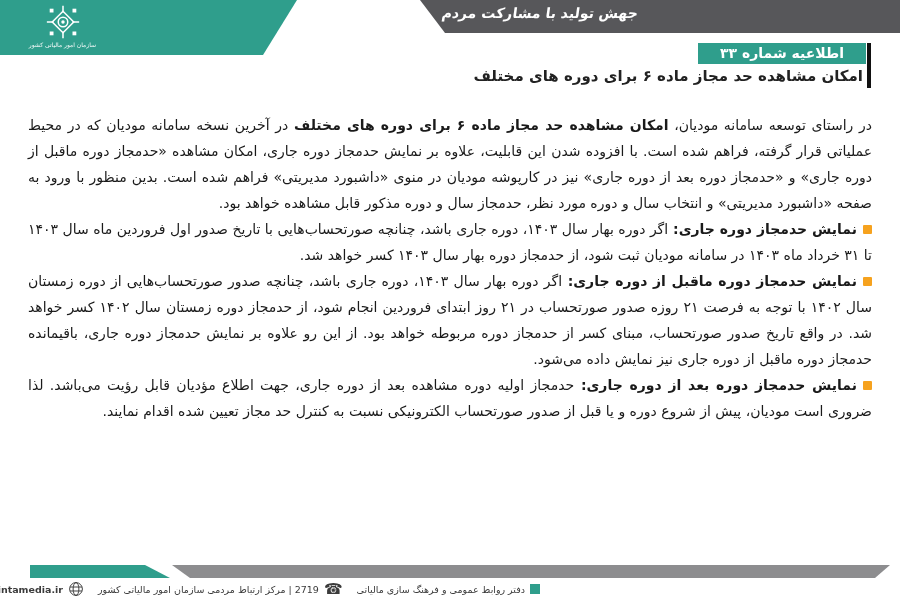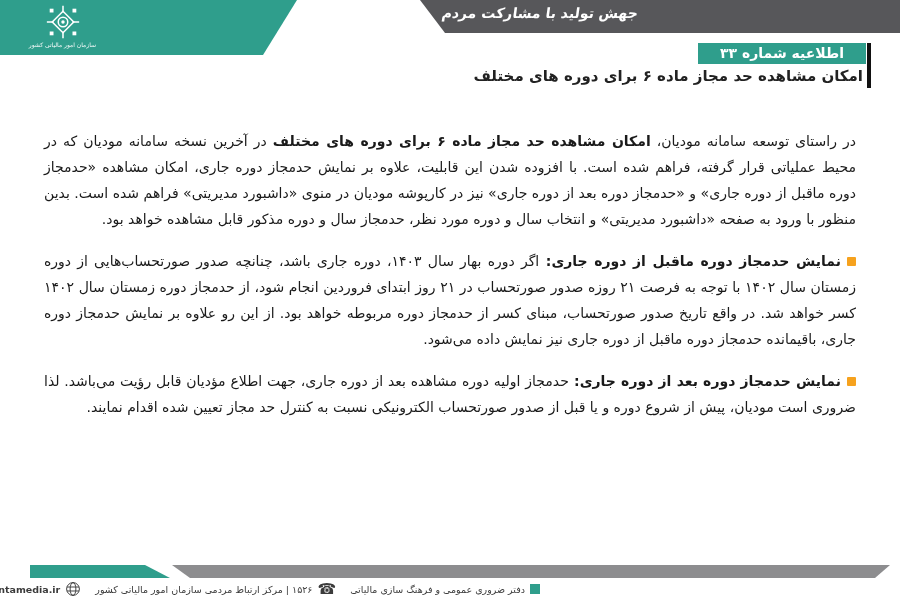--- a/index.html
+++ b/index.html
@@ -42,21 +42,21 @@
     position:absolute;right:37px;top:64px;left:100px;height:24px;
     direction:rtl;text-align:right;color:#222222;
     font-size:15px;font-weight:bold;line-height:24px;
   }
   
   .body-text{
     position:absolute;top:112px;left:28px;right:28px;
     direction:rtl;text-align:justify;color:var(--ink);
     font-size:14px;line-height:26px;
   }
-  .para{margin:16px;}
+  .para{margin:0;}
   .b{font-weight:bold;}
   .sq{
     display:inline-block;width:9px;height:9px;background:var(--orange);
     margin-left:6px;border-radius:1px;
   }
   
   .fband-teal{
     position:absolute;left:30px;top:565px;width:140px;height:13px;
     background:var(--teal);clip-path:polygon(0 0,115px 0,100% 100%,0 100%);
   }
@@ -100,34 +100,35 @@
   </div>
   <div class="band-dark"></div>
   <div class="slogan">جهش تولید با مشارکت مردم</div>
 
   <div class="title-rule"></div>
   <div class="title-badge">اطلاعیه شماره ۳۳</div>
   <div class="subtitle">امکان مشاهده حد مجاز ماده ۶ برای دوره های مختلف</div>
 
   <div class="body-text">
       <p class="para"><span>در راستای توسعه سامانه مودیان، </span><span class="b">امکان مشاهده حد مجاز ماده ۶ برای دوره های مختلف</span><span> در آخرین نسخه سامانه مودیان که در محیط عملیاتی قرار گرفته، فراهم شده است. با افزوده شدن این قابلیت، علاوه بر نمایش حدمجاز دوره جاری، امکان مشاهده «حدمجاز دوره ماقبل از دوره جاری» و «حدمجاز دوره بعد از دوره جاری» نیز در کارپوشه مودیان در منوی «داشبورد مدیریتی» فراهم شده است. بدین منظور با ورود به صفحه «داشبورد مدیریتی» و انتخاب سال و دوره مورد نظر، حدمجاز سال و دوره مذکور قابل مشاهده خواهد بود.</span></p>
+      <p class="para"><span class="sq"></span><span class="b">نمایش حدمجاز دوره جاری: </span><span>اگر دوره بهار سال ۱۴۰۳، دوره جاری باشد، چنانچه صورتحساب‌هایی با تاریخ صدور اول فروردین ماه سال ۱۴۰۳ تا ۳۱ خرداد ماه ۱۴۰۳ در سامانه مودیان ثبت شود، از حدمجاز دوره بهار سال ۱۴۰۳ کسر خواهد شد.</span></p>
       <p class="para"><span class="sq"></span><span class="b">نمایش حدمجاز دوره ماقبل از دوره جاری: </span><span>اگر دوره بهار سال ۱۴۰۳، دوره جاری باشد، چنانچه صدور صورتحساب‌هایی از دوره زمستان سال ۱۴۰۲ با توجه به فرصت ۲۱ روزه صدور صورتحساب در ۲۱ روز ابتدای فروردین انجام شود، از حدمجاز دوره زمستان سال ۱۴۰۲ کسر خواهد شد. در واقع تاریخ صدور صورتحساب، مبنای کسر از حدمجاز دوره مربوطه خواهد بود. از این رو علاوه بر نمایش حدمجاز دوره جاری، باقیمانده حدمجاز دوره ماقبل از دوره جاری نیز نمایش داده می‌شود.</span></p>
       <p class="para"><span class="sq"></span><span class="b">نمایش حدمجاز دوره بعد از دوره جاری: </span><span>حدمجاز اولیه دوره مشاهده بعد از دوره جاری، جهت اطلاع مؤدیان قابل رؤیت می‌باشد. لذا ضروری است مودیان، پیش از شروع دوره و یا قبل از صدور صورتحساب الکترونیکی نسبت به کنترل حد مجاز تعیین شده اقدام نمایند.</span></p>
     </div>
 
   <div class="fband-teal"></div>
   <div class="fband-gray"></div>
   <div class="footer-row">
     <span class="f-item">
       <span class="f-sq"></span>
-      <span>دفتر ضروری عمومی و فرهنگ سازی مالیاتی</span>
+      <span>دفتر روابط عمومی و فرهنگ سازی مالیاتی</span>
     </span>
     <span class="f-item">
       <span class="phone-glyph">☎</span>
-      <span>۱۵۲۶ | مرکز ارتباط مردمی سازمان امور مالیاتی کشور</span>
+      <span>2719 | مرکز ارتباط مردمی سازمان امور مالیاتی کشور</span>
     </span>
     <span class="f-item">
       <svg width="16" height="16" viewBox="0 0 20 20">
         <g stroke="#3b3b3b" stroke-width="1.2" fill="none">
           <circle cx="10" cy="10" r="8"></circle>
           <ellipse cx="10" cy="10" rx="3.6" ry="8"></ellipse>
           <path d="M2.5 7.5h15M2.5 12.5h15"></path>
         </g>
       </svg>
       <span class="f-strong">www.intamedia.ir | رسانه مالیاتی کشور</span>

